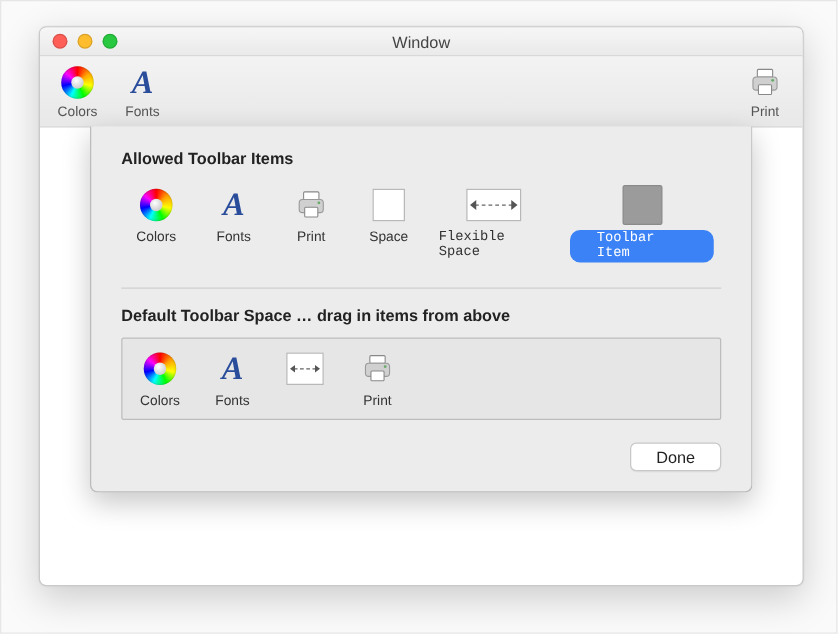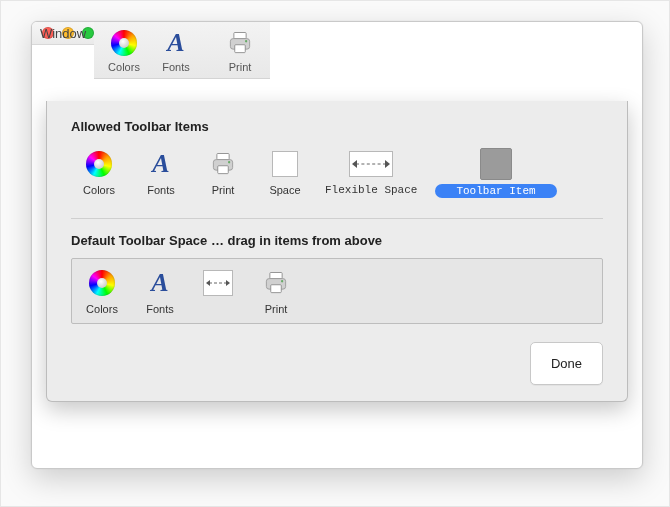--- a/index.html
+++ b/index.html
@@ -25,21 +25,21 @@
     position: absolute;
     left: 30px;
     top: 20px;
     width: 610px;
     height: 446px;
     background: #ffffff;
     border: 1px solid #c9c9c9;
     border-radius: 6px;
     box-shadow: 0 10px 30px rgba(0,0,0,0.18), 0 0 0 1px rgba(0,0,0,0.02);
     display: flex;
-    flex-direction: row;
+    flex-direction: column;
     overflow: hidden;
   }
   .titlebar {
     height: 22px;
     background: linear-gradient(#f6f6f6, #eaeaea);
     border-bottom: 1px solid #d8d8d8;
     display: flex;
     align-items: center;
     position: relative;
   }
@@ -85,21 +85,21 @@
   .tb-item .icon-slot {
     width: 32px; height: 32px;
     display: flex; align-items: center; justify-content: center;
   }
 
   .sheet {
     position: absolute;
     left: 50%;
     top: 79px;
     transform: translateX(-50%);
-    width: 582px;
+    width: 530px;
     background: #ececec;
     border: 1px solid #bcbcbc;
     border-top: none;
     border-radius: 0 0 6px 6px;
     box-shadow: 0 8px 22px rgba(0,0,0,0.22);
     padding: 18px 24px 16px 24px;
     box-sizing: border-box;
   }
   .section-title {
     font-weight: 600;
@@ -156,21 +156,21 @@
   .default-box .palette-item { min-width: 40px; }
   .footer {
     display: flex;
     justify-content: flex-end;
     margin-top: 18px;
   }
   .btn {
     background: #ffffff;
     border: 1px solid #c8c8c8;
     border-radius: 5px;
-    padding: 13px 20px;
+    padding: 3px 20px;
     font-size: 13px;
     color: #222;
     box-shadow: 0 1px 0 rgba(0,0,0,0.04);
     cursor: pointer;
   }
 
   
   .icon-colors {
     width: 26px; height: 26px; border-radius: 50%;
     background: conic-gradient(red, orange, yellow, lime, cyan, blue, magenta, red);

